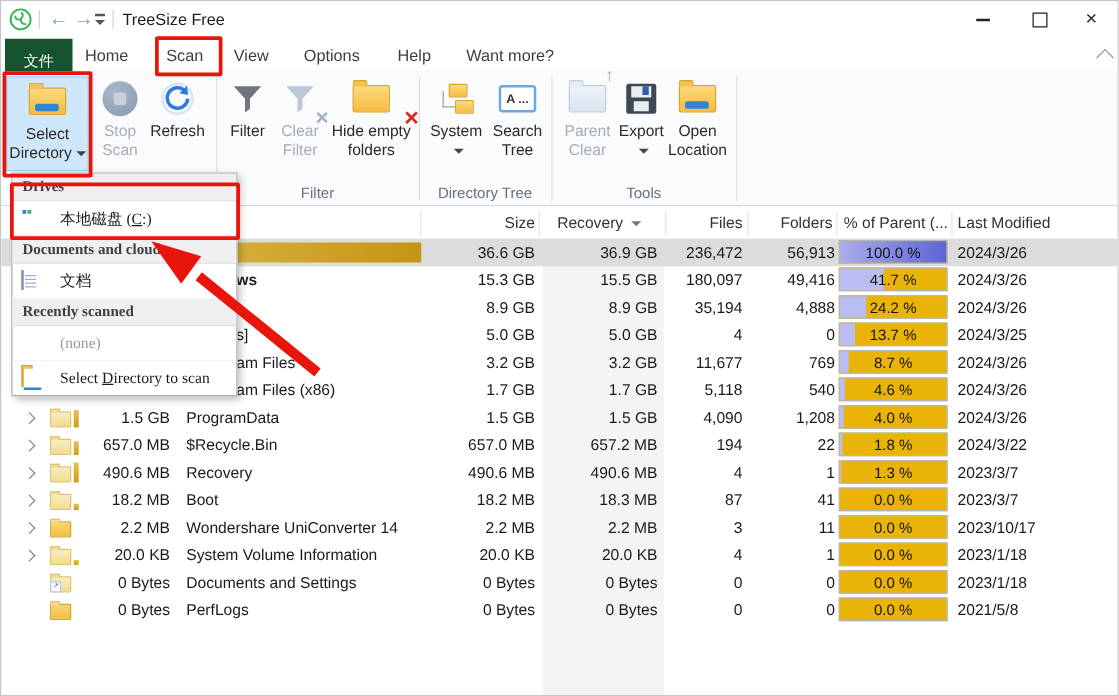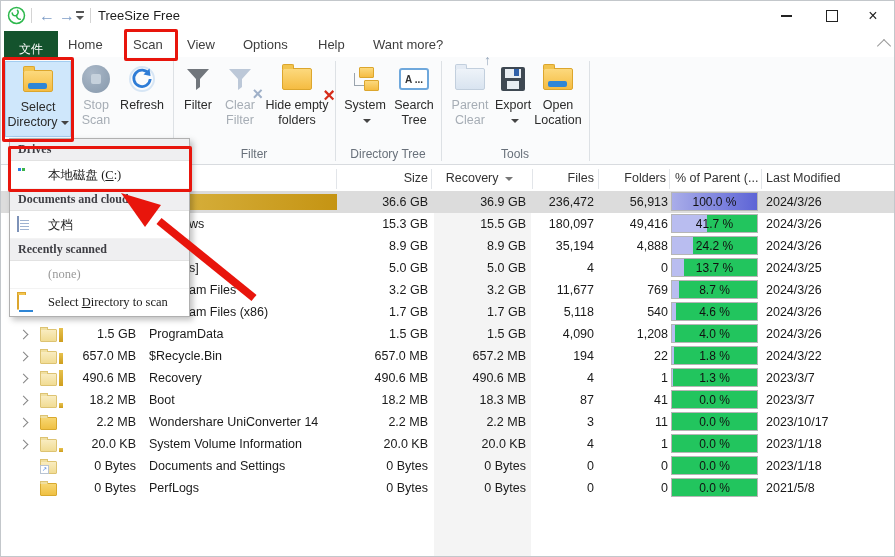--- a/index.html
+++ b/index.html
@@ -76,21 +76,21 @@
   .c-folder.link::after{content:"\2197";position:absolute;left:-1px;bottom:-1px;width:7px;height:7px;background:#fff;border:1px solid #b9c4d2;font-size:6px;line-height:7px;color:#2f6fd6;text-align:center;}
   .c-minibar{position:absolute;left:58px;bottom:3px;width:4px;background:linear-gradient(#e6c14e,#cf9e1d);}
   .c-treesize{left:60px;width:75px;text-align:right;}
   .c-name{left:148px;}
   .c-frag{left:188px;}
   .c-goldbar{position:absolute;left:62px;top:3px;width:274px;height:16px;background:linear-gradient(to right,#e3c35a,#c59413);}
   .c-size{left:340px;width:87px;text-align:right;}
   .c-alloc{left:438px;width:87px;text-align:right;}
   .c-files{left:533px;width:60px;text-align:right;}
   .c-folders{left:600px;width:67px;text-align:right;}
-  .c-bar{position:absolute;left:670px;top:1px;width:87px;height:19px;background:#22c55e;border:1px solid #b6b6b6;box-sizing:border-box;}
+  .c-bar{position:absolute;left:670px;top:1px;width:87px;height:19px;background:#eab308;border:1px solid #b6b6b6;box-sizing:border-box;}
   .pct-fill{position:absolute;left:0;top:0;height:100%;background:#b9bdf0;}
   .pct-fill.full{background:linear-gradient(to right,#a9ade9,#5d64d6);}
   .pct-label{position:absolute;left:0;top:2px;width:100%;text-align:center;font-size:12px;color:#111;}
   .c-date{left:765px;}
   
   #menu{position:absolute;left:8px;top:137px;width:179px;background:#fff;border:1px solid #b0b0b0;
     box-shadow:3px 3px 6px rgba(0,0,0,.25);z-index:10;font-size:12.5px;font-family:Liberation Serif, serif;}
   .m-header{height:21px;line-height:21px;padding-left:8px;background:#efeff1;border-bottom:1px solid #e2e2e2;
     font-weight:bold;font-size:12px;color:#3e3e44;}
   .m-item{position:relative;height:27px;border-bottom:1px solid #f3f3f3;}
@@ -302,21 +302,21 @@
       <span class="c-bar">
         <span class="pct-fill full" style="width: 100%;"></span>
         <span class="pct-label">100.0 %</span>
       </span>
       <span class="cell c-date num">2024/3/26</span>
     </div>
       <div class="row bold">
 
       <span class="cell c-treesize num"></span>
       <span class="cell c-name"></span>
-      <span class="cell c-frag frag" style="font-weight: normal;">ws</span>
+      <span class="cell c-frag frag" style="font-weight: bold;">ws</span>
       <span class="cell c-size num">15.3 GB</span>
       <span class="cell c-alloc num">15.5 GB</span>
       <span class="cell c-files num">180,097</span>
       <span class="cell c-folders num">49,416</span>
       <span class="c-bar">
         <span class="pct-fill" style="width: 41.7%;"></span>
         <span class="pct-label">41.7 %</span>
       </span>
       <span class="cell c-date num">2024/3/26</span>
     </div>

